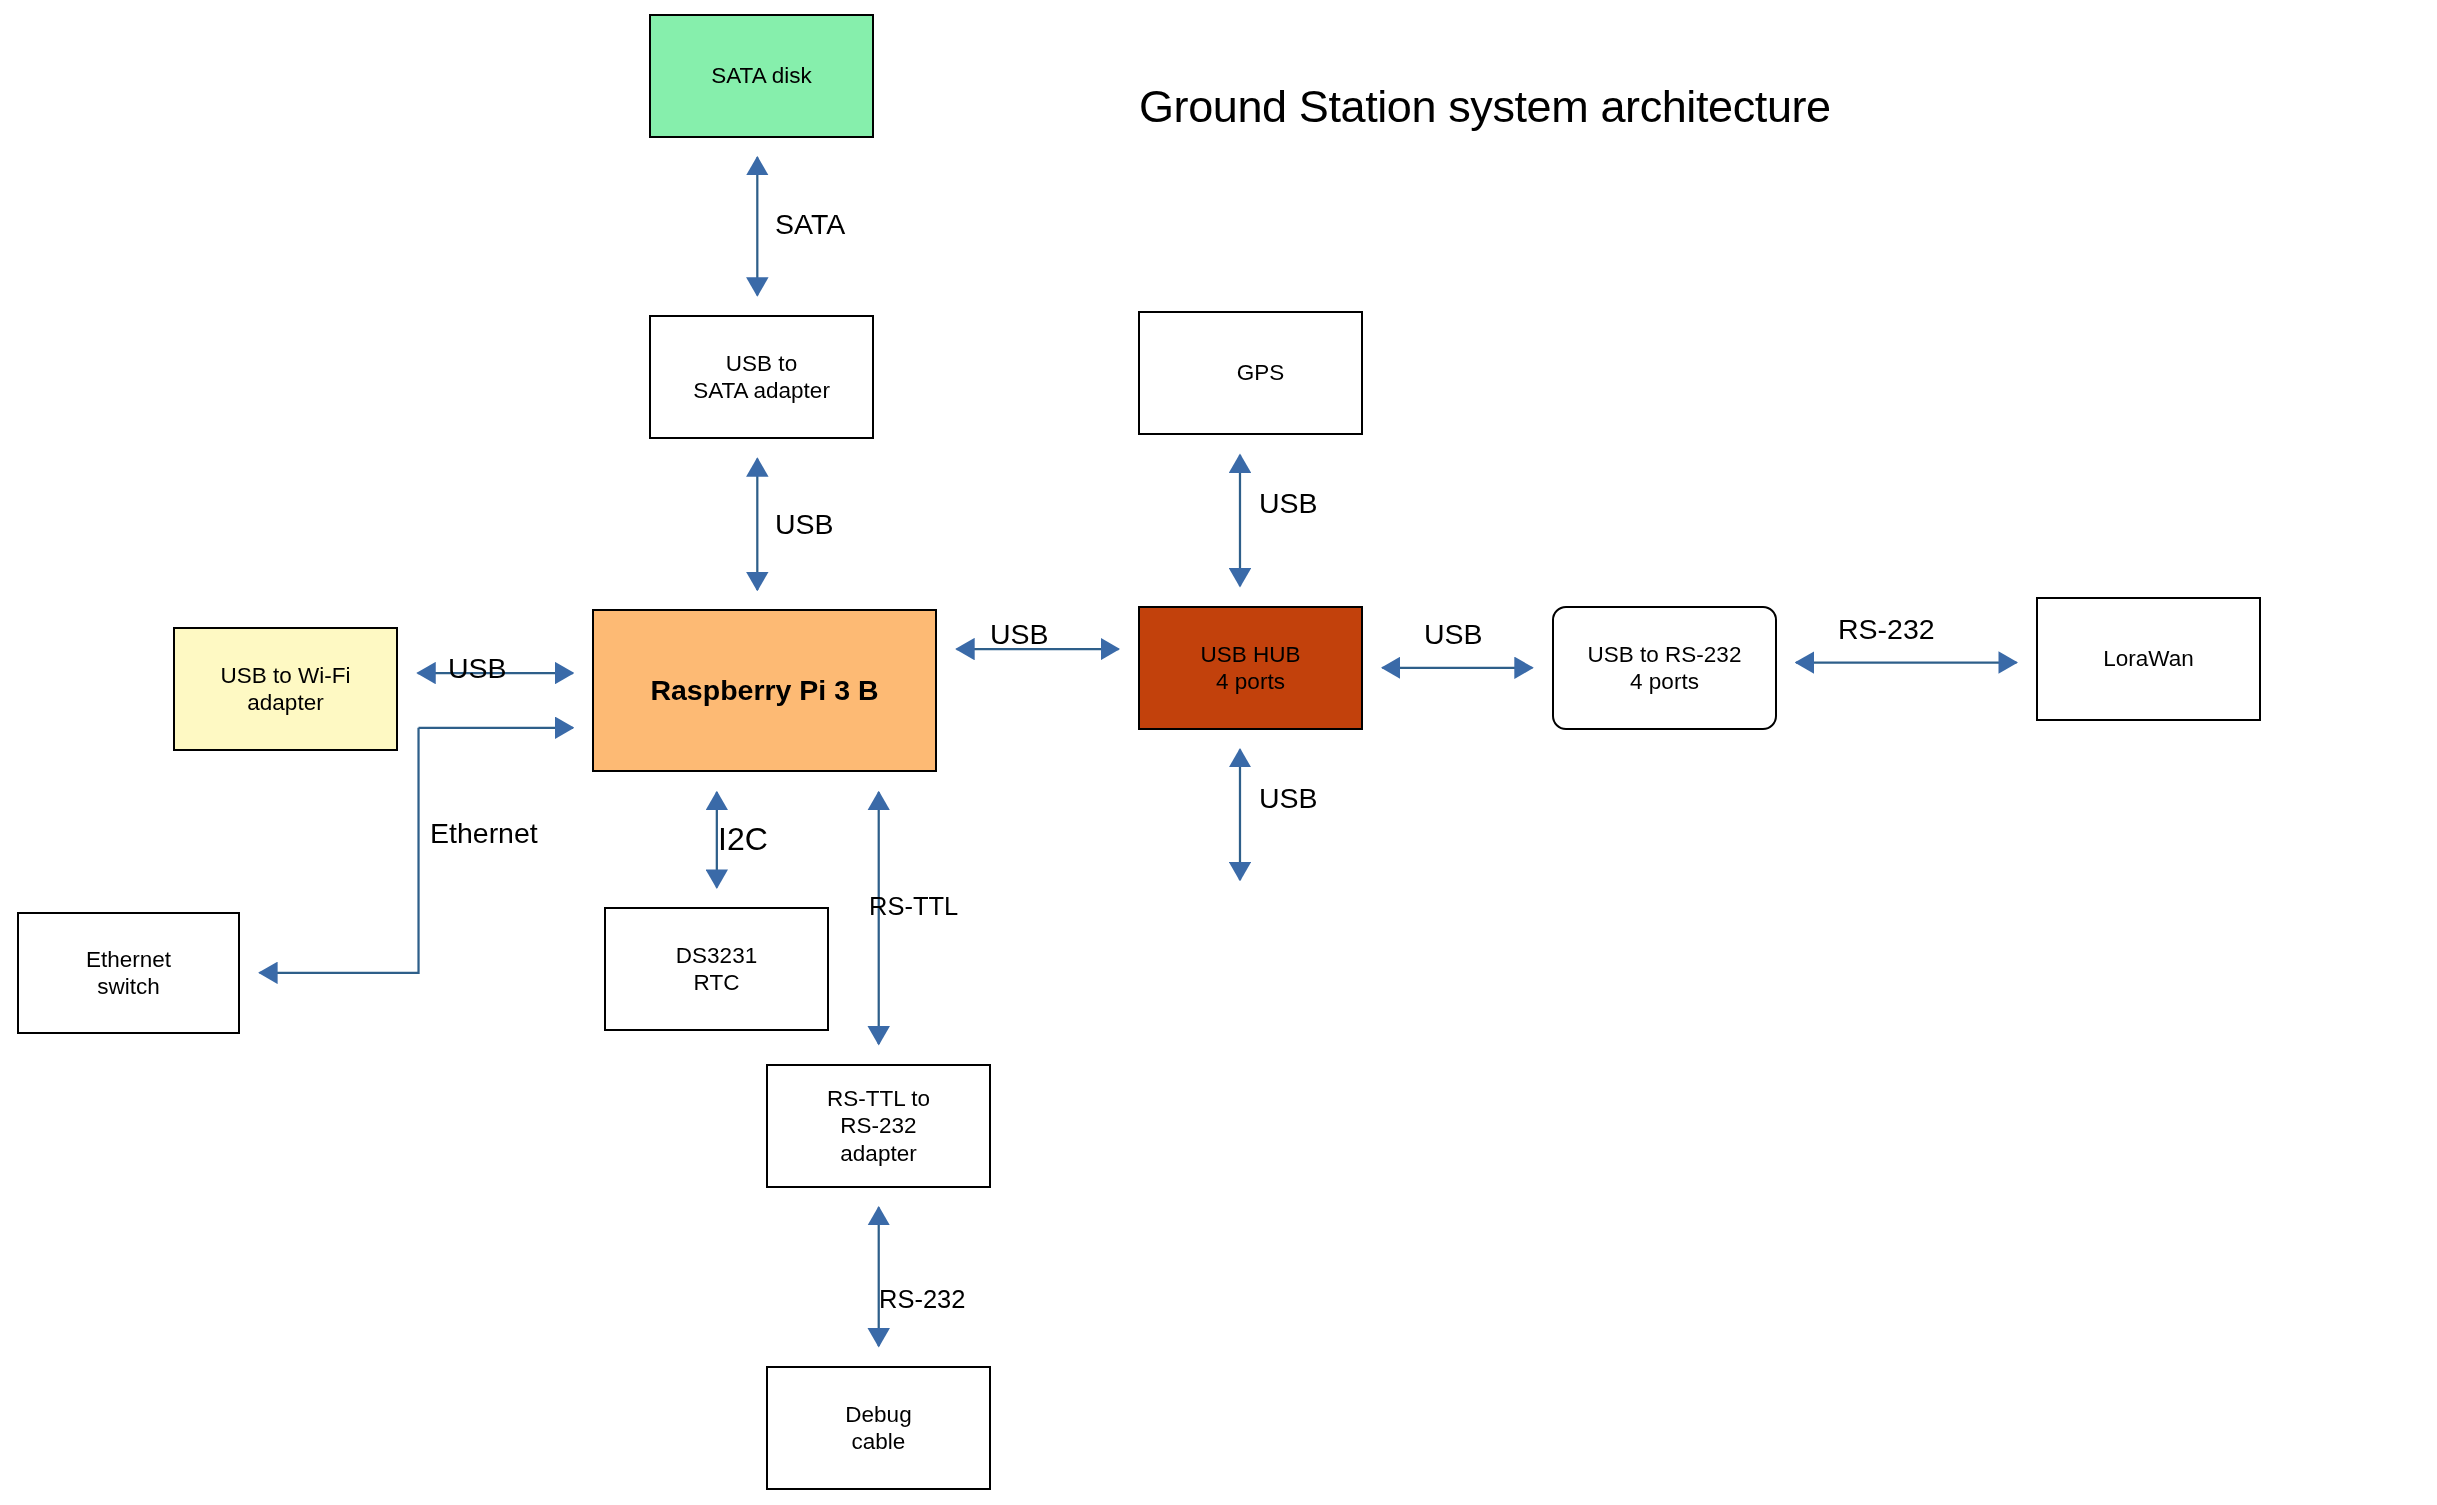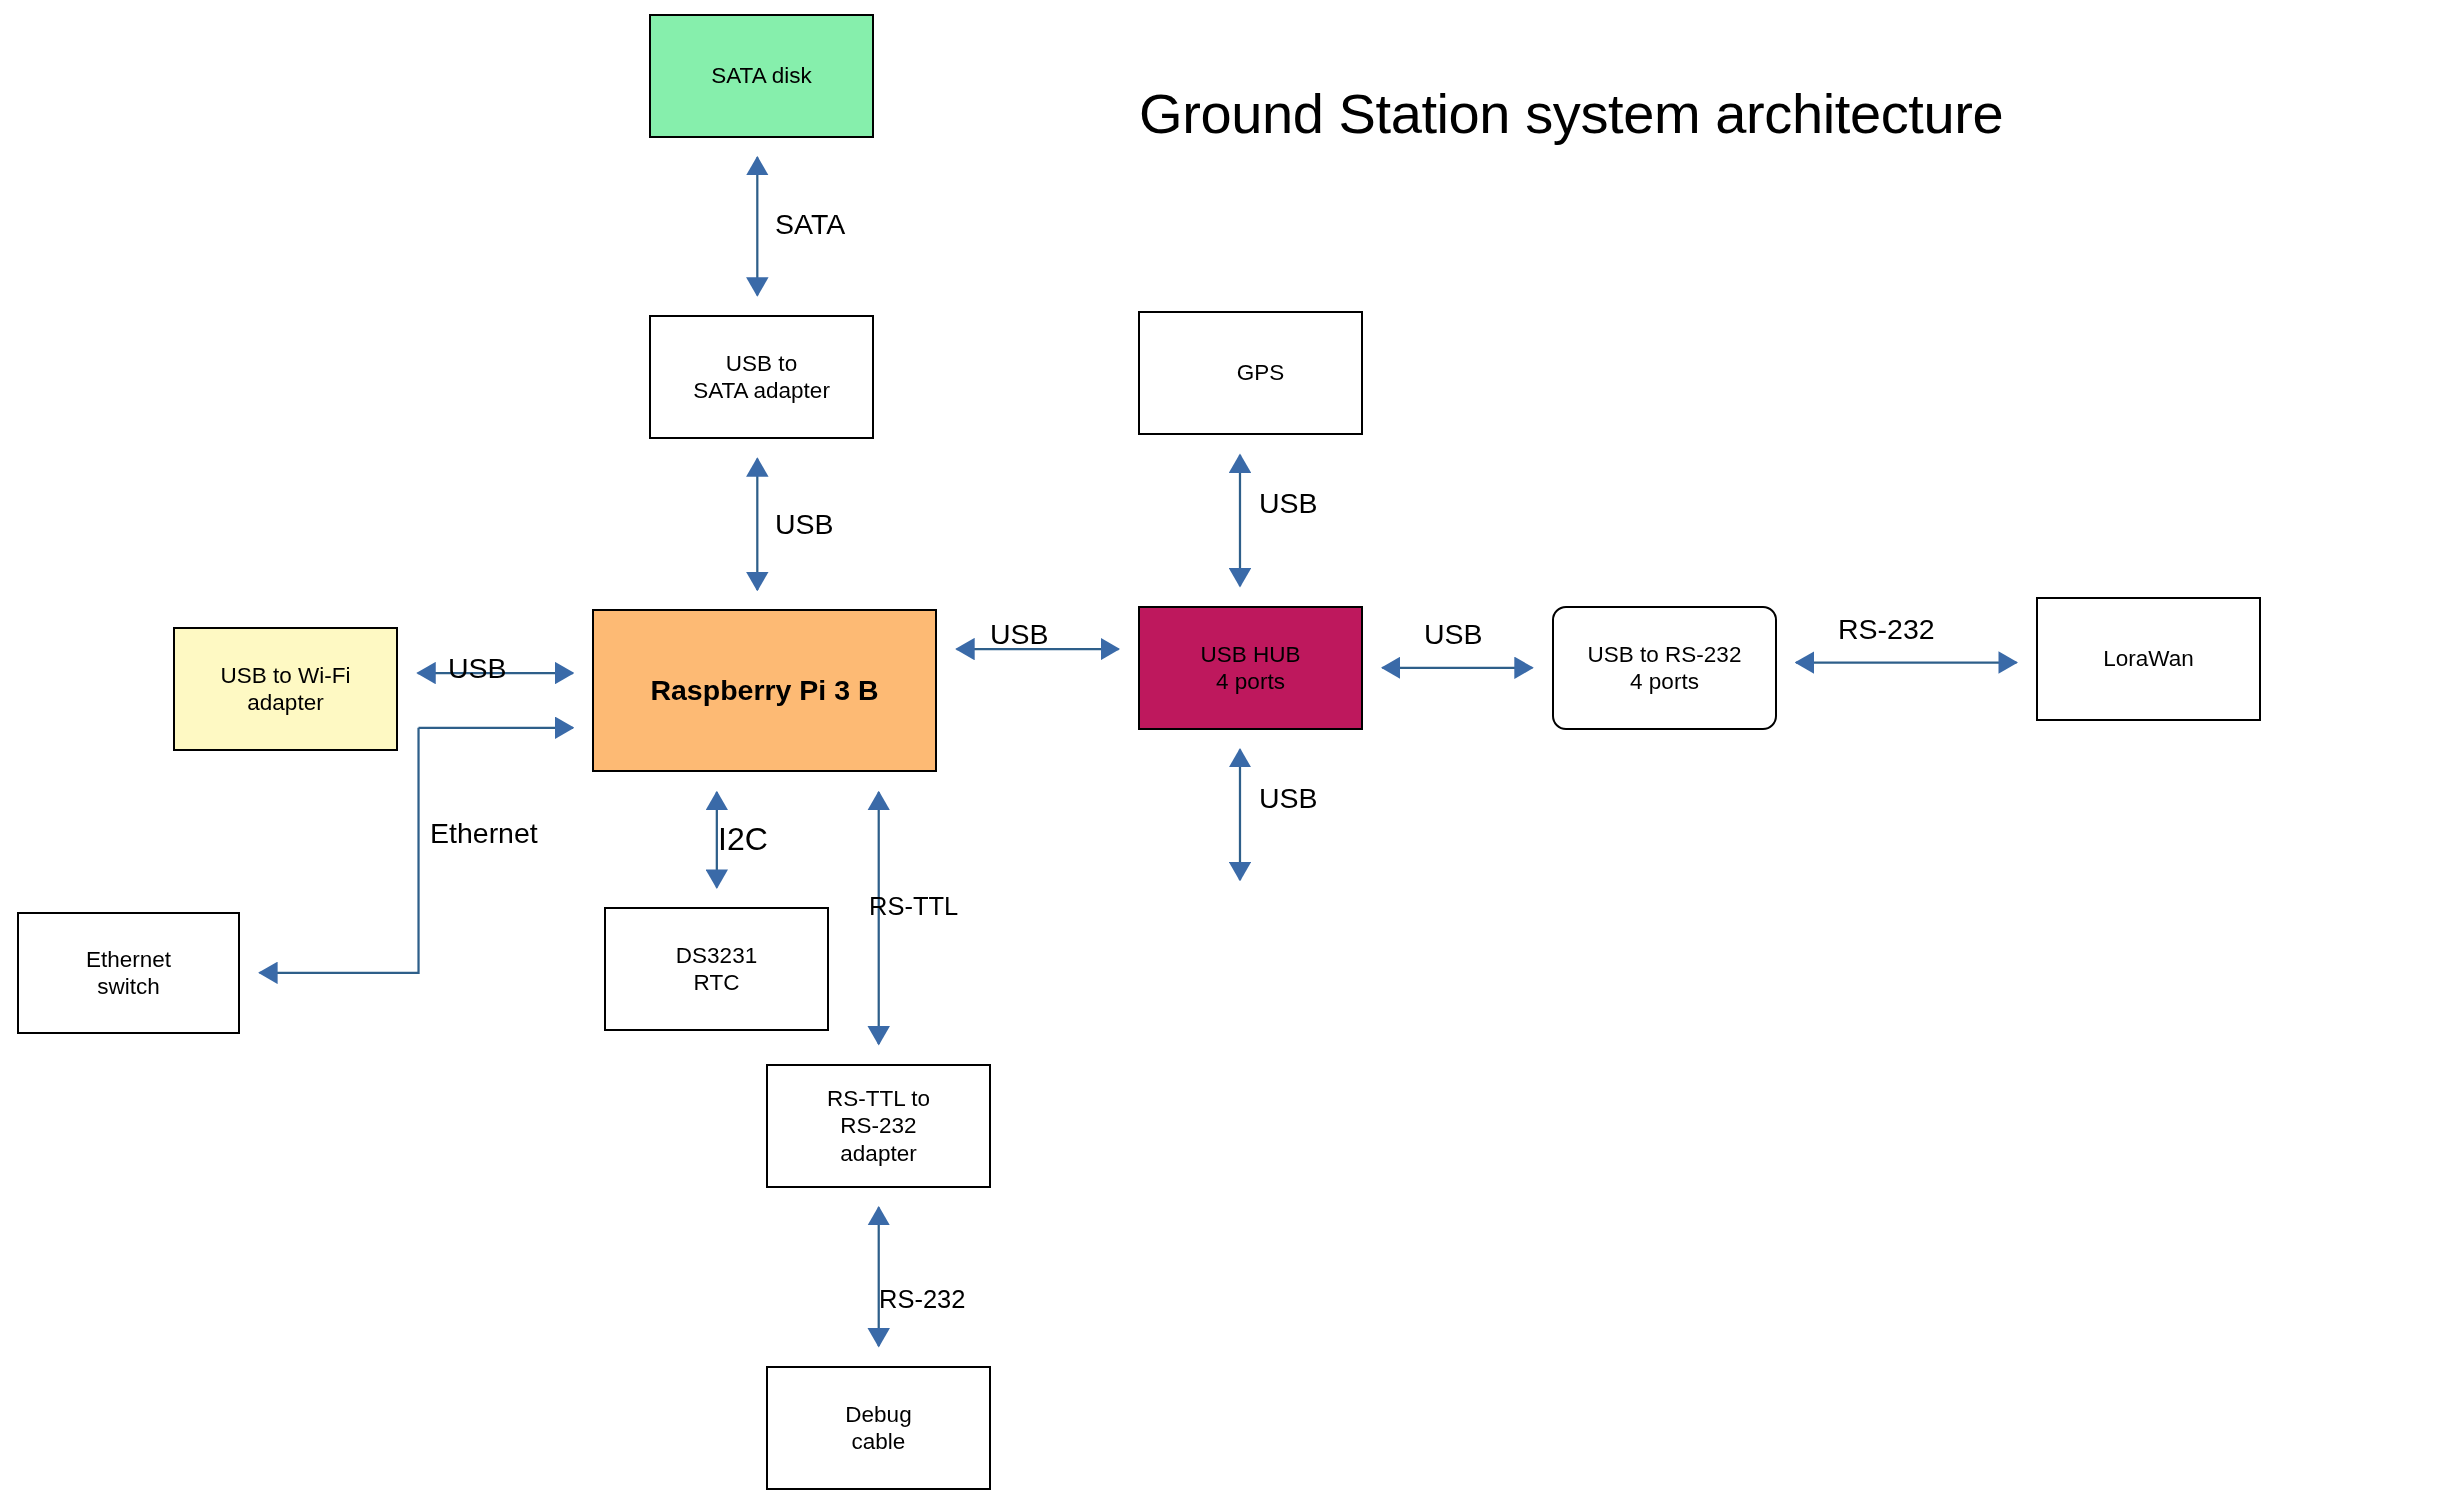--- a/index.html
+++ b/index.html
@@ -121,39 +121,39 @@
 
     <g>
       <line x1="1844" y1="891" x2="2044" y2="891" stroke="#2e5f8a" stroke-width="3" marker-start="url(#ah-b)" marker-end="url(#ah-a)"></line>
     </g>
 
     <g>
       <line x1="2396" y1="884" x2="2690" y2="884" stroke="#2e5f8a" stroke-width="3" marker-start="url(#ah-b)" marker-end="url(#ah-a)"></line>
     </g>
   </svg>
 
-  <div class="title" style="left: 1139px; top: 81px; font-size: 56px; color: rgb(0, 0, 0);">Ground Station system architecture</div>
+  <div class="title" style="left: 1139px; top: 81px; font-size: 45px; color: rgb(0, 0, 0);">Ground Station system architecture</div>
 
   <div class="node" style="left: 649px; top: 13.5px; width: 225px; height: 124px; font-size: 22.5px; border-color: rgb(0, 0, 0); background: #86efac; color: rgb(0, 0, 0);">SATA disk</div>
   <div class="node" style="left: 649px; top: 315px; width: 225px; height: 124px; font-size: 22.5px; border-color: rgb(0, 0, 0); background: rgb(255, 255, 255); color: rgb(0, 0, 0);">USB to
 SATA adapter</div>
   <div class="node emph" style="left: 592px; top: 609px; width: 345px; height: 163px; font-size: 28.5px; border-color: rgb(0, 0, 0); background: #fdba74; color: rgb(0, 0, 0); font-weight: bold;">Raspberry Pi 3 B</div>
   <div class="node" style="left: 173px; top: 627px; width: 225px; height: 124px; font-size: 22.5px; border-color: rgb(0, 0, 0); background: #fef9c3; color: rgb(0, 0, 0);">USB to Wi-Fi
 adapter</div>
   <div class="node" style="left: 17px; top: 912px; width: 223px; height: 122px; font-size: 22.5px; border-color: rgb(0, 0, 0); background: rgb(255, 255, 255); color: rgb(0, 0, 0);">Ethernet
 switch</div>
   <div class="node" style="left: 604px; top: 907px; width: 225px; height: 124px; font-size: 22.5px; border-color: rgb(0, 0, 0); background: rgb(255, 255, 255); color: rgb(0, 0, 0);">DS3231
 RTC</div>
   <div class="node" style="left: 766px; top: 1064px; width: 225px; height: 124px; font-size: 22.5px; border-color: rgb(0, 0, 0); background: rgb(255, 255, 255); color: rgb(0, 0, 0);">RS-TTL to
 RS-232
 adapter</div>
   <div class="node" style="left: 766px; top: 1366px; width: 225px; height: 124px; font-size: 22.5px; border-color: rgb(0, 0, 0); background: rgb(255, 255, 255); color: rgb(0, 0, 0);">Debug
 cable</div>
   <div class="node" style="left: 1138px; top: 311px; width: 225px; height: 124px; font-size: 22.5px; border-color: rgb(0, 0, 0); background: rgb(255, 255, 255); color: rgb(0, 0, 0); padding-left: 20px;">GPS</div>
-  <div class="node" style="left: 1138px; top: 606px; width: 225px; height: 124px; font-size: 22.5px; border-color: rgb(0, 0, 0); background: #be185d; color: rgb(0, 0, 0);">USB HUB
+  <div class="node" style="left: 1138px; top: 606px; width: 225px; height: 124px; font-size: 22.5px; border-color: rgb(0, 0, 0); background: #c2410c; color: rgb(0, 0, 0);">USB HUB
 4 ports</div>
   <div class="node" style="left: 1552px; top: 606px; width: 225px; height: 124px; font-size: 22.5px; border-color: rgb(0, 0, 0); background: rgb(255, 255, 255); color: rgb(0, 0, 0); border-radius: 14px;">USB to RS-232
 4 ports</div>
   <div class="node" style="left: 2036px; top: 597px; width: 225px; height: 124px; font-size: 22.5px; border-color: rgb(0, 0, 0); background: rgb(255, 255, 255); color: rgb(0, 0, 0);">LoraWan</div>
 
   <div class="edge-label" style="left: 775px; top: 208px; font-size: 28.5px; color: rgb(0, 0, 0);">SATA</div>
   <div class="edge-label" style="left: 775px; top: 508px; font-size: 28.5px; color: rgb(0, 0, 0);">USB</div>
   <div class="edge-label" style="left: 448px; top: 652px; font-size: 28.5px; color: rgb(0, 0, 0);">USB</div>
   <div class="edge-label" style="left: 430px; top: 817px; font-size: 28.5px; color: rgb(0, 0, 0);">Ethernet</div>
   <div class="edge-label" style="left: 718px; top: 821px; font-size: 32px; color: rgb(0, 0, 0);">I2C</div>

